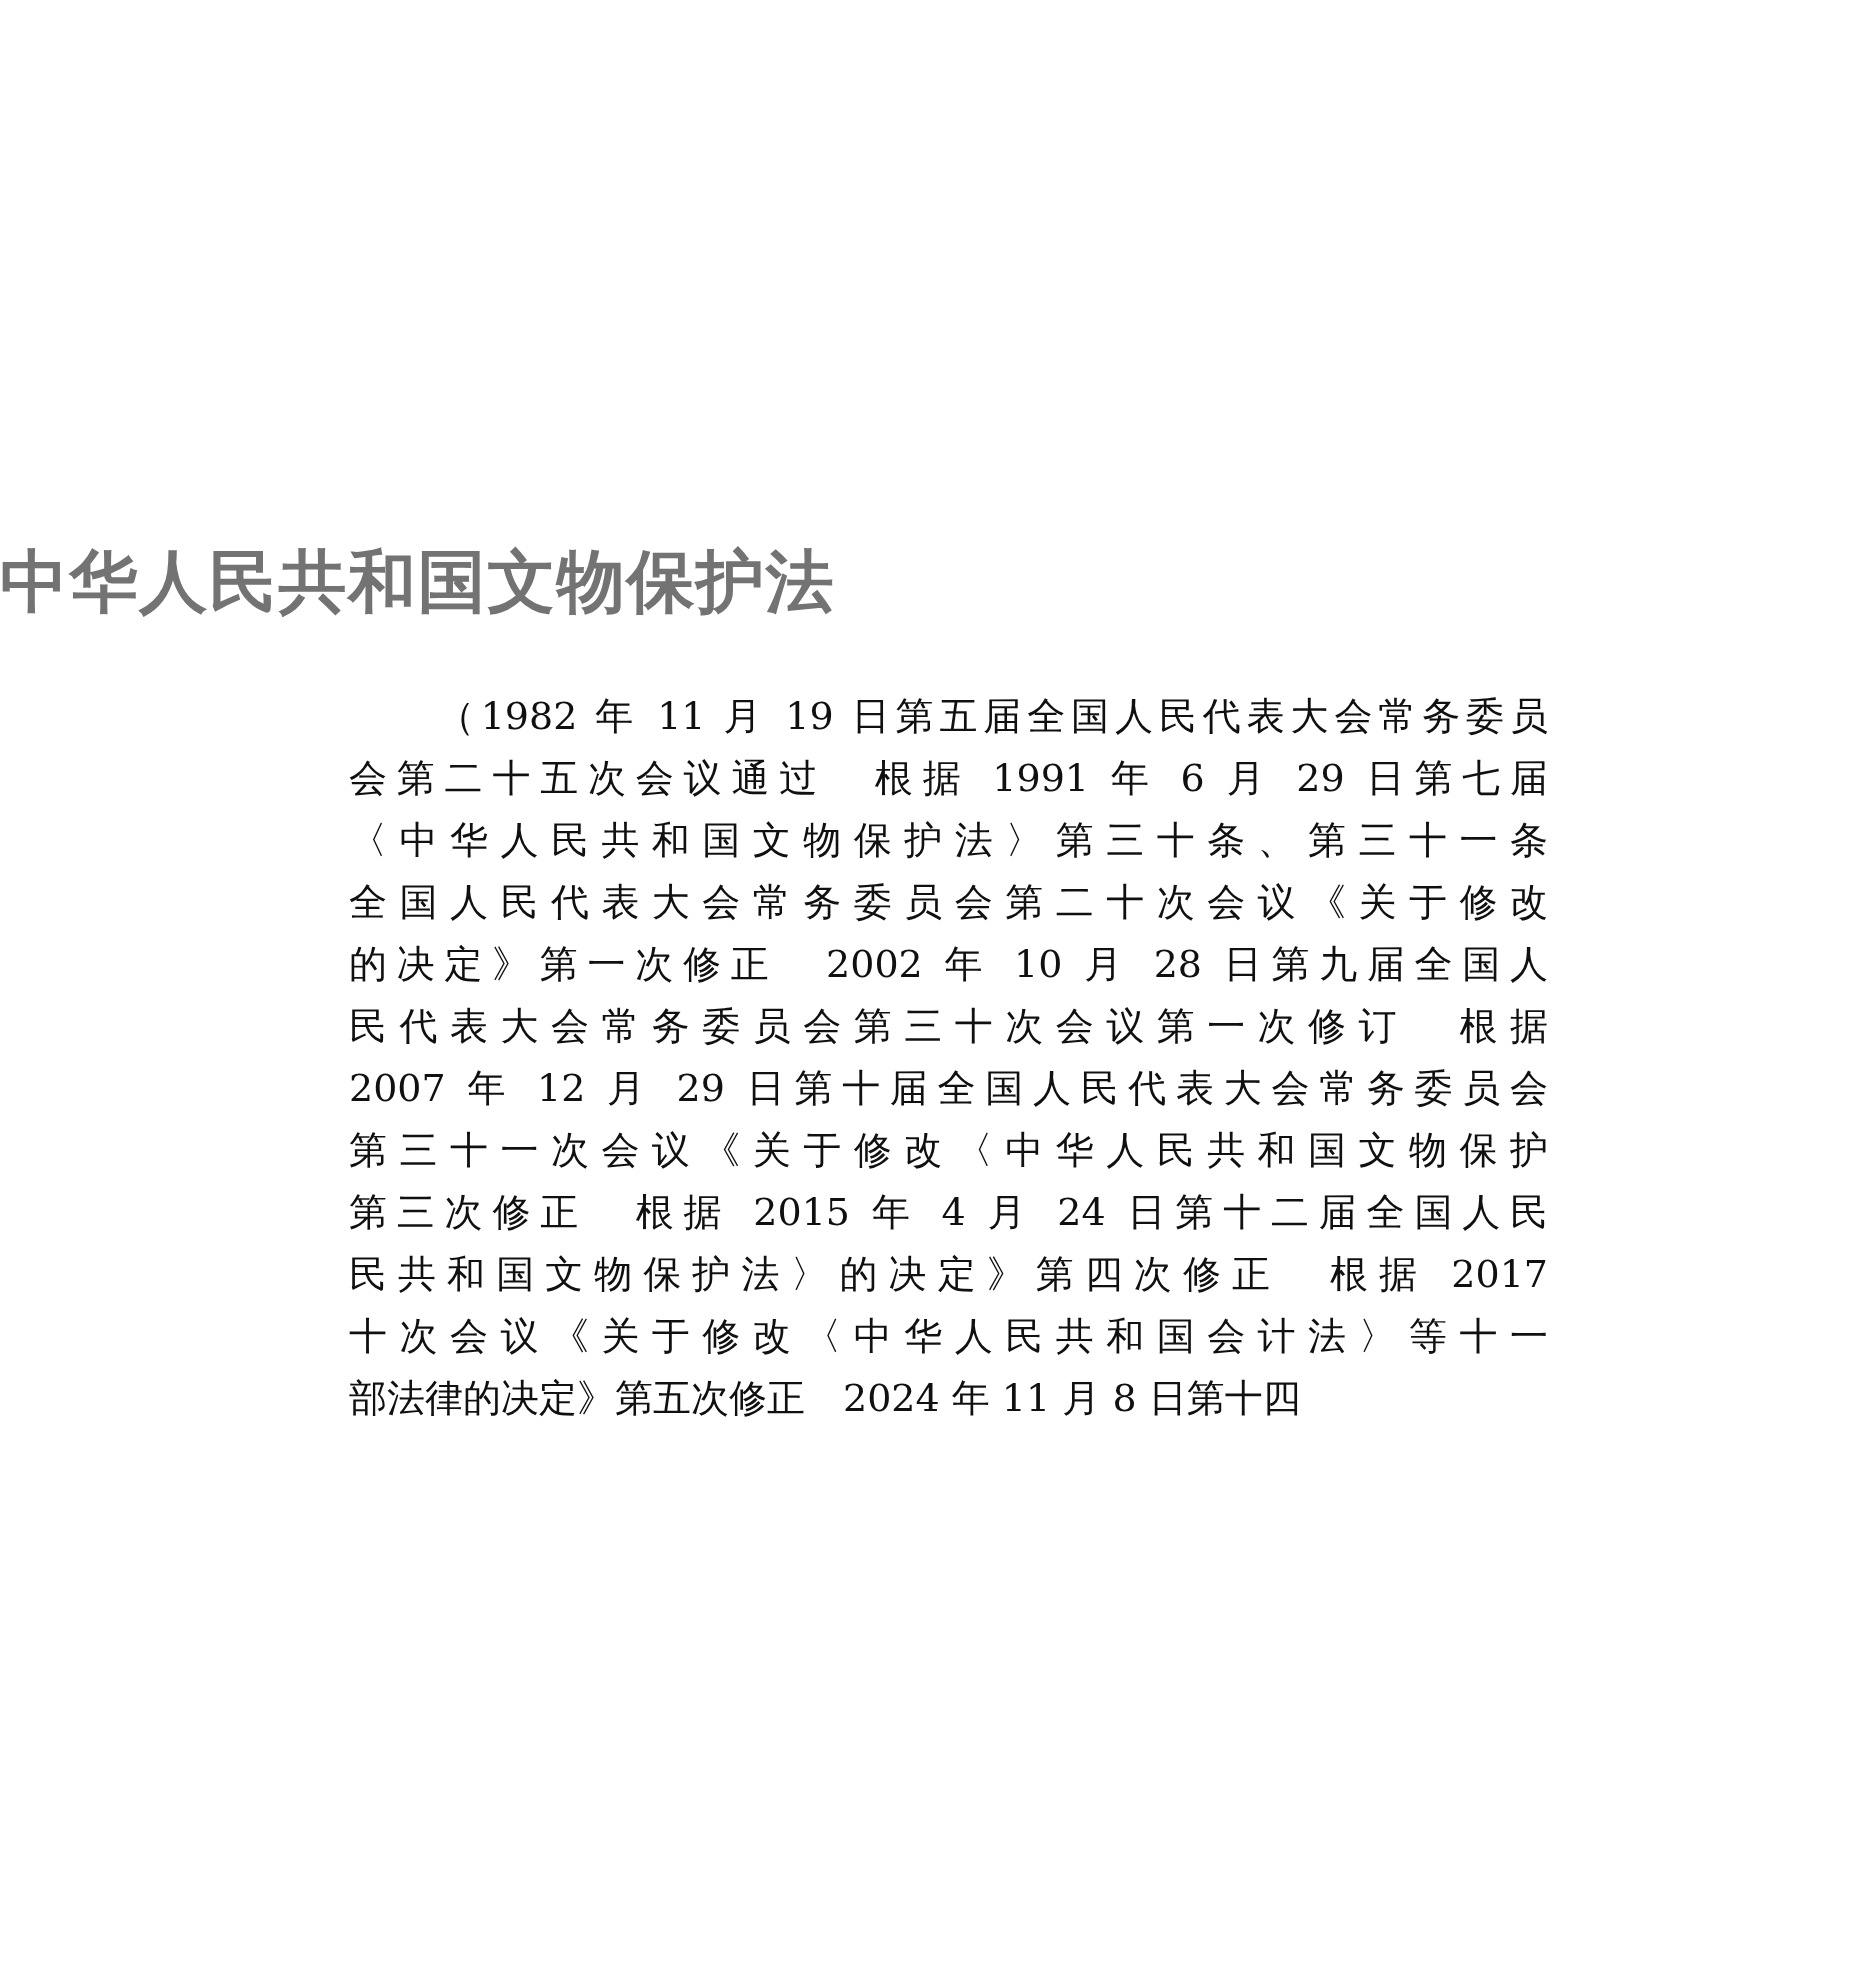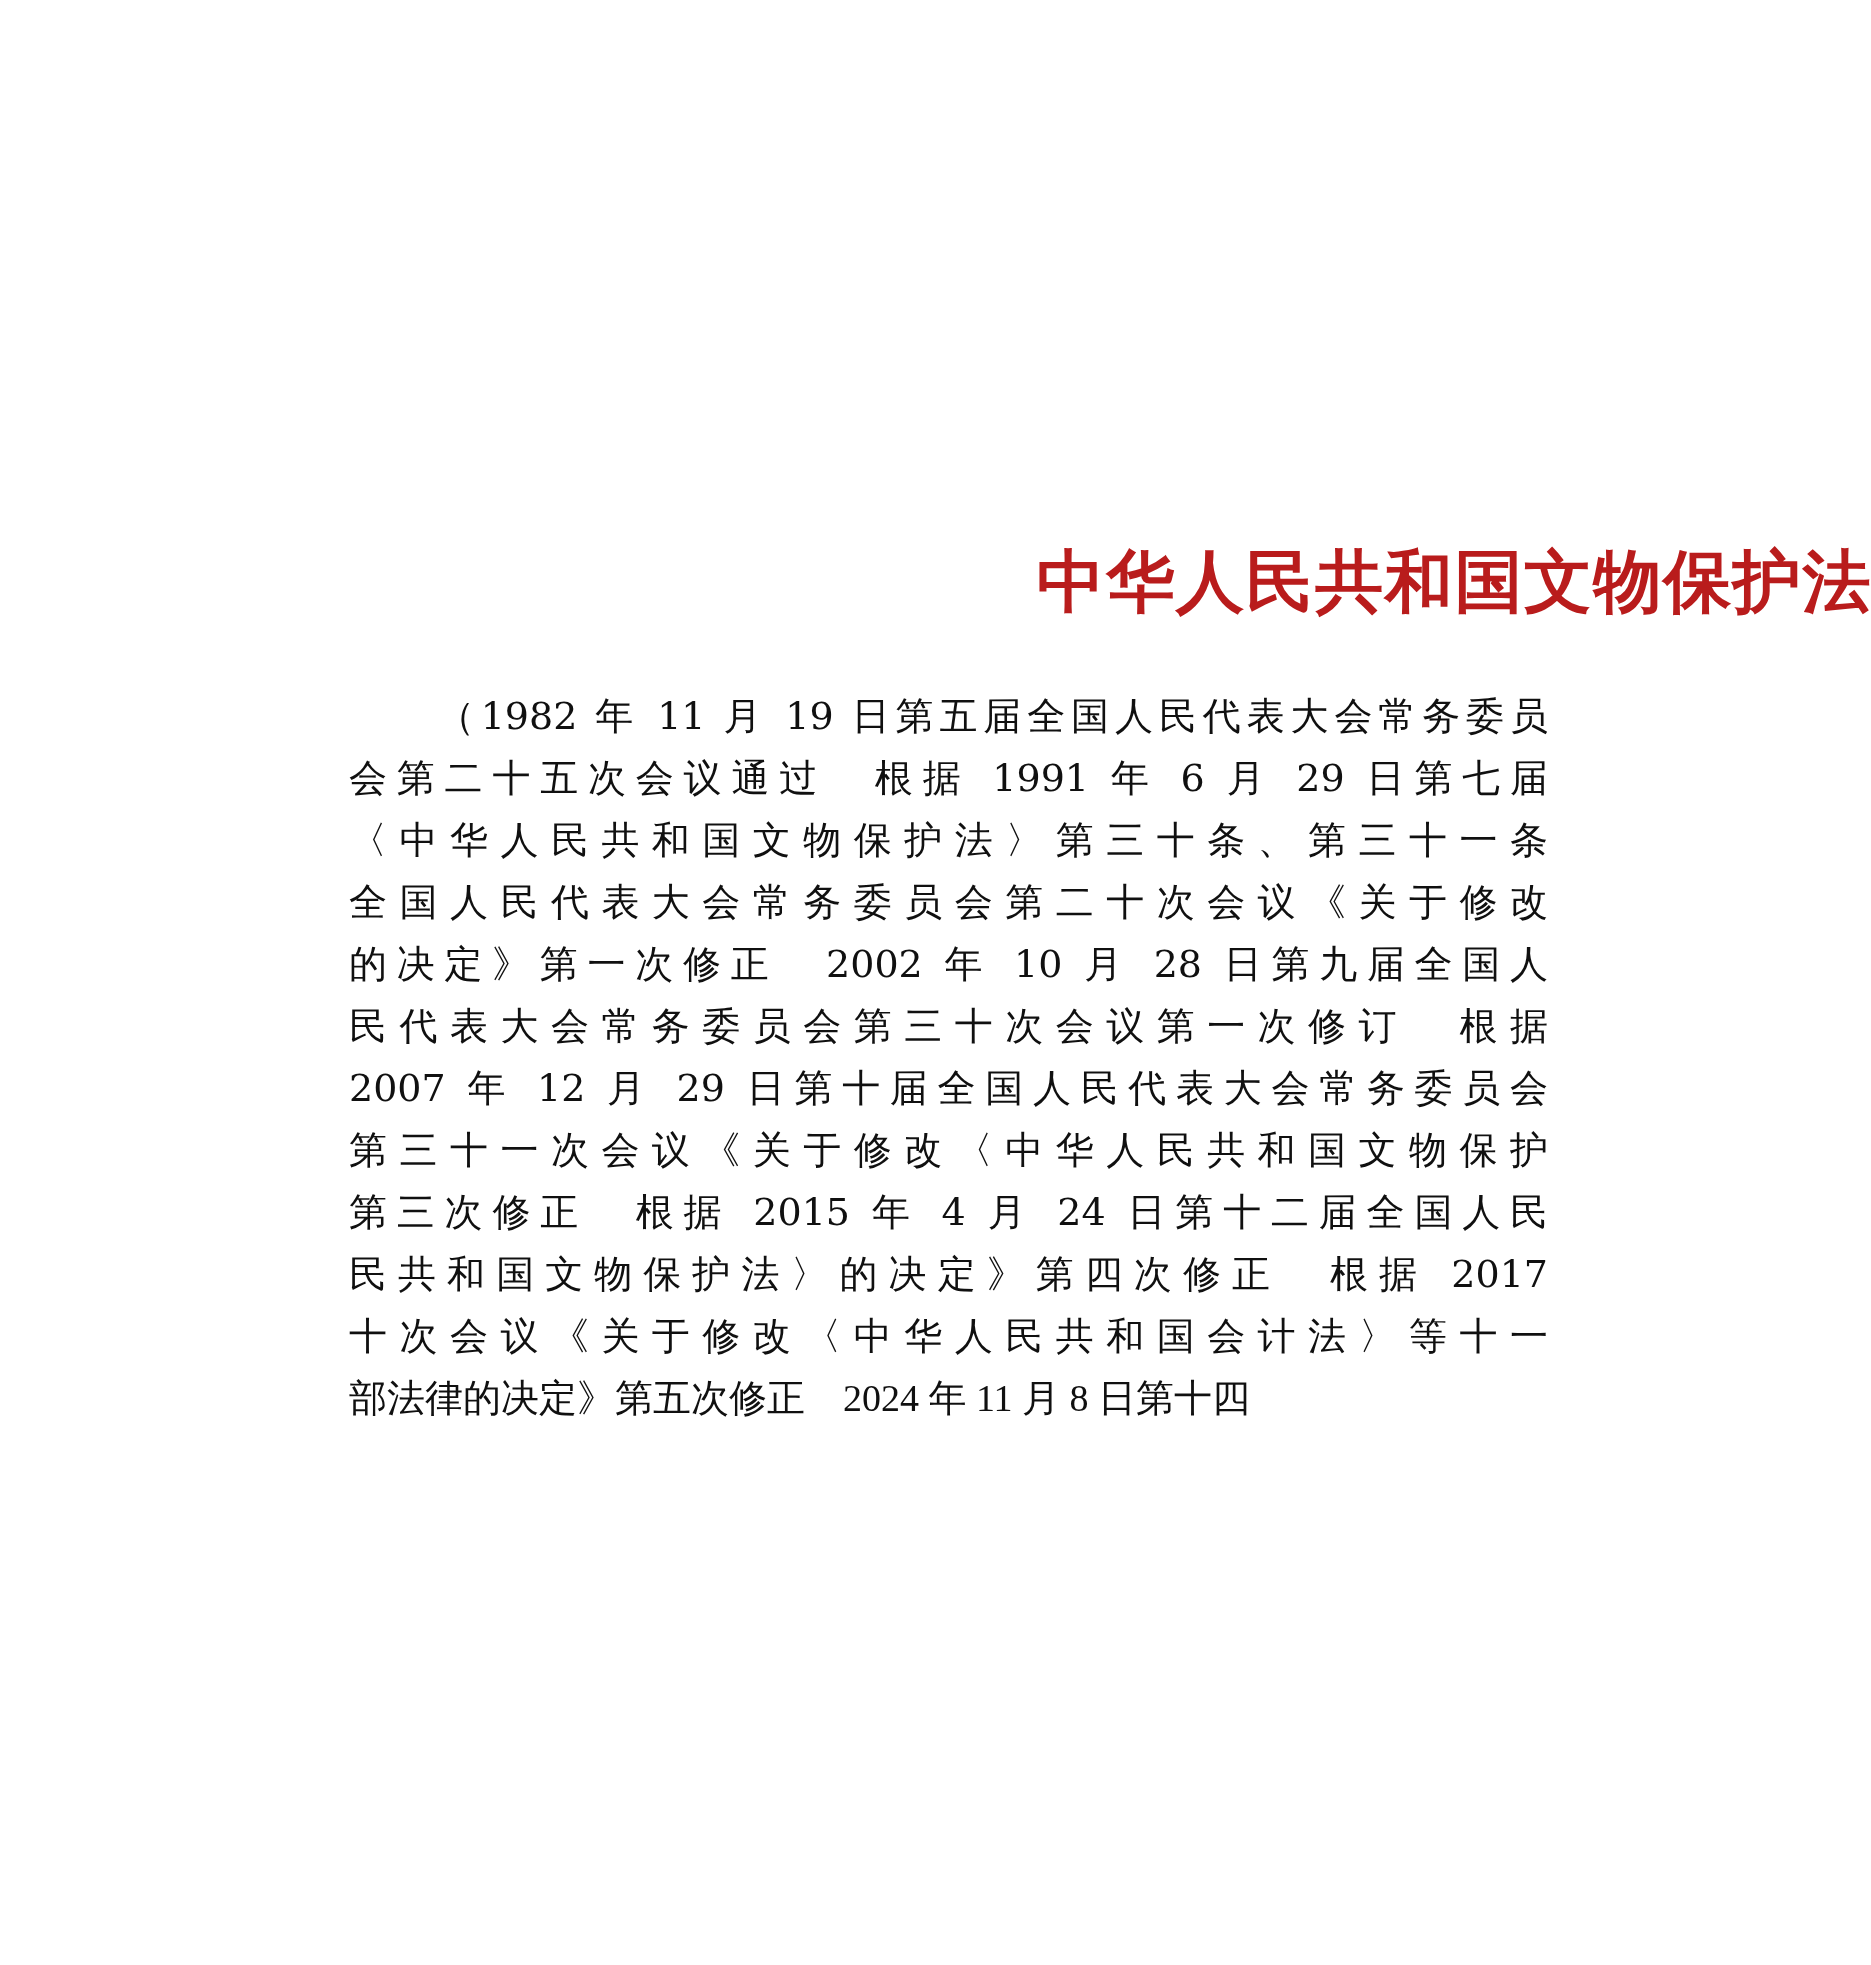--- a/index.html
+++ b/index.html
@@ -15,25 +15,25 @@
     overflow: hidden;
     font-family: "DejaVu Serif", "Liberation Serif", serif;
   }
 
   
   .doc-title {
     position: absolute;
     left: 0;
     top: 496px;
     width: 1872px;
-    text-align: right;
+    text-align: left;
     font-size: 68px;
     line-height: 79px;
     font-weight: 700;
-    color: #b91c1c;
+    color: #737373;
     letter-spacing: 1.6px;
     white-space: nowrap;
   }
 
   
   .body-block {
     position: absolute;
     left: 349px;
     top: 685px;
     width: 1199px;
@@ -47,21 +47,20 @@
     line-height: 62px;
     color: #101010;
     white-space: pre;
     text-align: justify;
     text-align-last: justify;
     text-justify: inter-character;
   }
   
   .para-line.ragged {
     text-align-last: left;
-    font-family: Liberation Serif, serif;
   }
 </style>
 </head>
 <body>
 
 <div class="page">
 
   <h1 class="doc-title">中华人民共和国文物保护法</h1>
 
   <div class="body-block">

